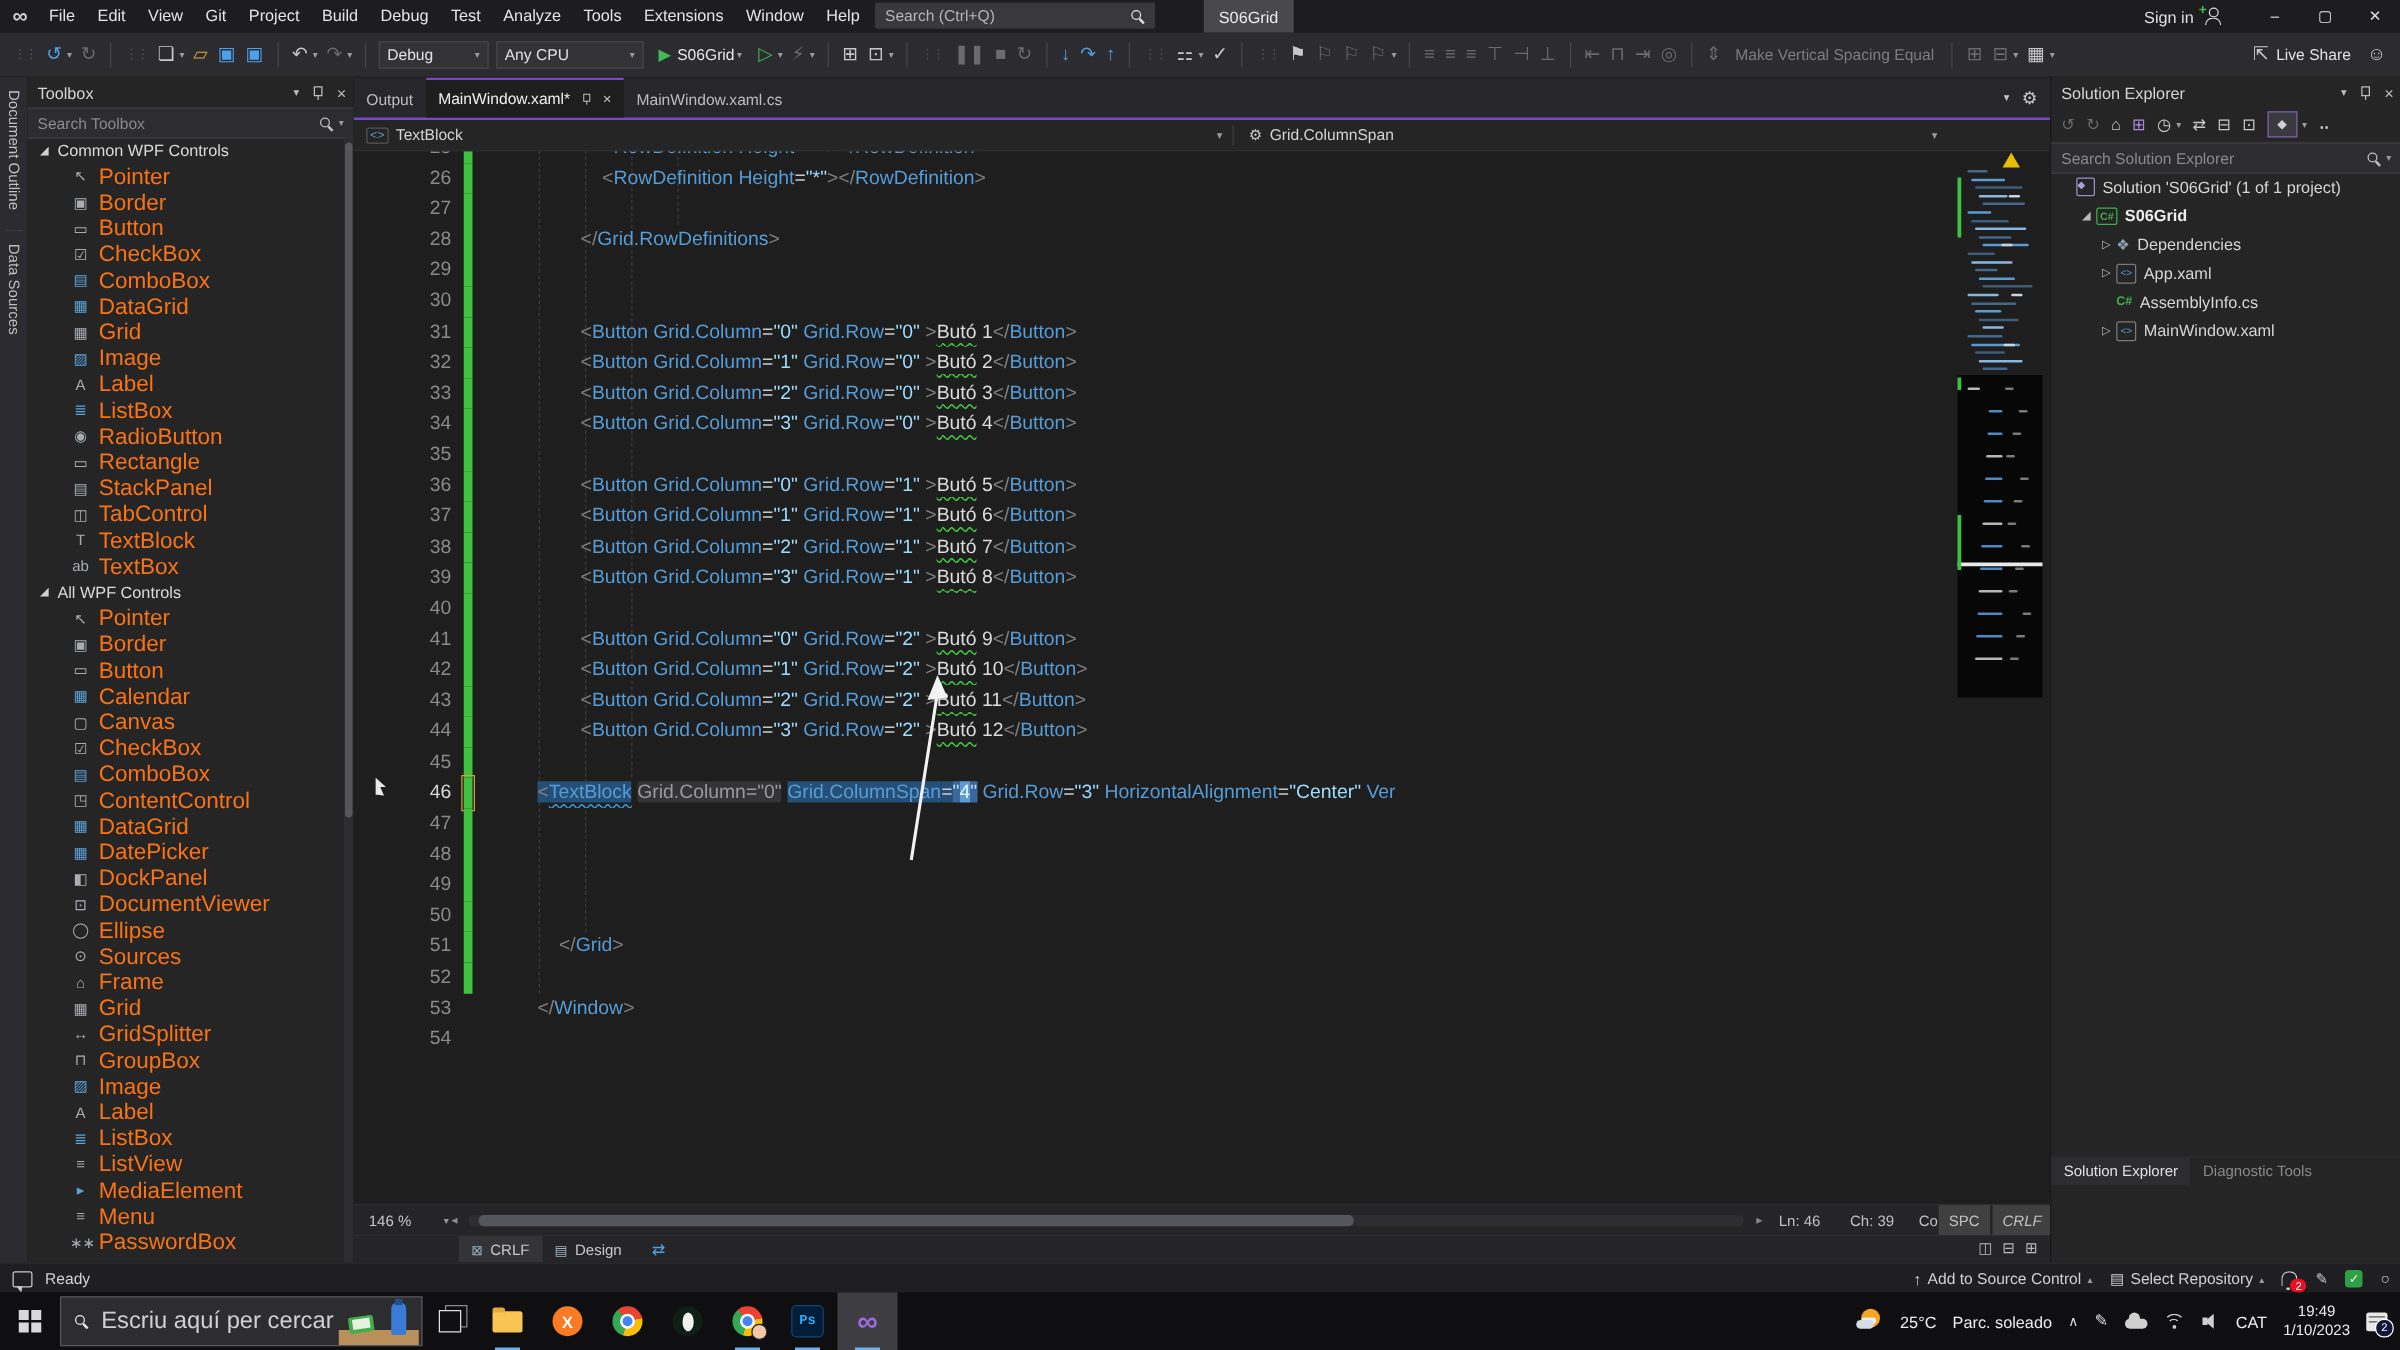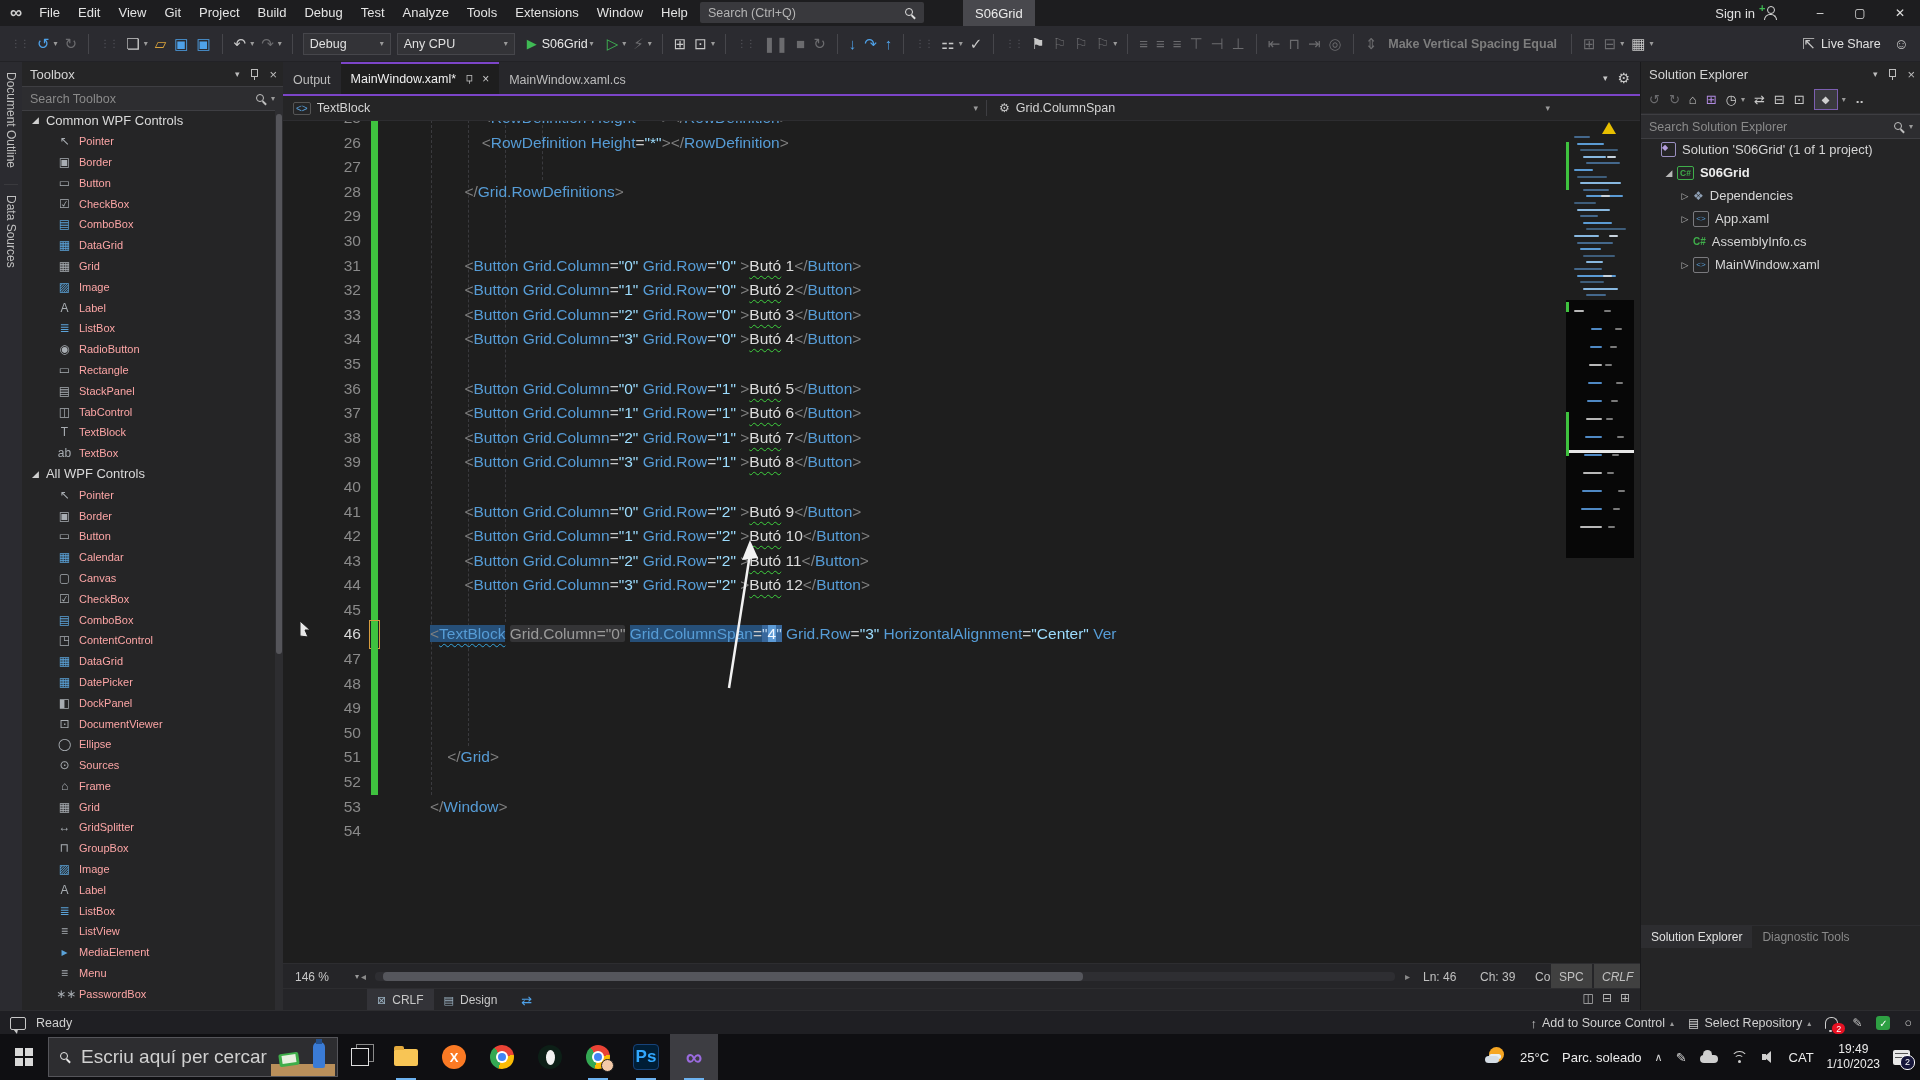--- a/index.html
+++ b/index.html
@@ -30,21 +30,21 @@
   .tb-ic{font-size:15px;line-height:1;color:#c8c8c8;padding:1px;}
   .tb-ic.gry{color:#6b6b6e;} .tb-ic.blu{color:#4ea1e8;} .tb-ic.grn{color:#3fba54;} .tb-ic.gld{color:#d9a33c;}
   .tb-caret{font-size:8px;color:#9a9a9a;margin-left:-3px;}
   .tb-sep{width:1px;height:20px;background:#46464b;margin:0 4px;}
   .tb-dots{color:#55555a;font-size:10px;letter-spacing:-1px;margin:0 1px;}
   .tb-combo{height:22px;background:#333337;border:1px solid #46464b;display:flex;align-items:center;justify-content:space-between;
     font-size:12.5px;color:#e0e0e0;padding:0 6px;box-sizing:border-box;}
   .tb-run{display:flex;align-items:center;gap:5px;padding:0 6px;height:24px;}
   .tb-run .play{color:#3fba54;font-size:13px;}
   .tb-run .lbl{font-size:12.5px;color:#e8e8e8;}
-  .tb-label{font-size:12.5px;color:#7d7d7d;margin:0 4px;font-weight:bold;}
+  .tb-label{font-size:12.5px;color:#7d7d7d;margin:0 4px;}
   .tb-gap{flex:1;}
   .tb-text{font-size:12.5px;color:#e0e0e0;}
   
   #leftstrip{position:absolute;left:0;top:62px;width:22px;height:948px;background:#2b2b30;border-right:1px solid #1a1a1c;}
   .vtab{writing-mode:vertical-rl;font-size:12px;color:#c0c0c0;padding:10px 0;margin-left:4px;}
   
   #toolbox{position:absolute;left:22px;top:62px;width:261px;height:948px;background:#252526;border-right:1px solid #19191b;overflow:hidden;}
   .panel-head{height:24px;display:flex;align-items:center;justify-content:space-between;padding:0 6px 0 8px;font-size:13px;color:#d4d4d4;}
   .panel-head .ic-group{display:flex;align-items:center;gap:10px;color:#bdbdbd;}
   .ph-caret{font-size:9px;}
@@ -55,21 +55,21 @@
   .panel-search{height:23px;background:#2d2d30;border-top:1px solid #3e3e42;border-bottom:1px solid #3e3e42;
     display:flex;align-items:center;justify-content:space-between;padding:0 8px;font-size:12.5px;color:#8a8a8a;}
   .panel-search .right{display:flex;align-items:center;gap:4px;color:#c0c0c0;}
   .ps-caret{font-size:8px;color:#9a9a9a;}
   #toolbox-list{position:absolute;left:0;top:48px;right:8px;bottom:0;overflow:hidden;}
   .tbx-group{height:20.8px;display:flex;align-items:center;font-size:13px;color:#dadada;padding-left:10px;gap:7px;}
   .tbx-exp{font-size:9px;color:#d0d0d0;}
   .tbx-item{height:20.8px;display:flex;align-items:center;padding-left:34px;gap:0;}
   .tbx-ic{width:17px;font-size:12px;color:#a8adb2;text-align:center;}
   .tbx-ic.c1{color:#5ba3d9;}
-  .tbx-lbl{font-size:11px;color:#fca5a5;margin-left:6px;}
+  .tbx-lbl{font-size:18px;color:#f97316;margin-left:6px;}
   #toolbox-scroll{position:absolute;right:0;top:48px;width:8px;bottom:0;background:#2d2d30;}
   #toolbox-thumb{position:absolute;right:1px;top:4px;width:6px;height:540px;background:#55555a;border-radius:3px;}
   
   #editor{position:absolute;left:283px;top:62px;width:1357px;height:948px;background:#1e1e1e;overflow:hidden;}
   #tabstrip{position:absolute;left:0;top:0;width:100%;height:34px;background:#27272b;border-bottom:2px solid #7c45c8;box-sizing:border-box;display:flex;align-items:flex-end;}
   .etab{height:28px;display:flex;align-items:center;padding:0 10px;font-size:12.5px;color:#bdbdbd;gap:8px;}
   .etab.active{background:#1e1e1e;border-top:2px solid #7c45c8;color:#f0f0f0;height:32px;box-sizing:border-box;}
   .etab .pin{transform:scale(.8);}
   .etab .cls{color:#c8c8c8;font-size:12px;}
   #tab-gear{position:absolute;right:10px;top:8px;color:#c8c8c8;font-size:14px;display:flex;gap:10px;align-items:center;}
@@ -175,21 +175,21 @@
   .underl{position:absolute;bottom:0;left:14px;width:20px;height:2.5px;background:#6cb2f0;}
   .ic-folder{width:24px;height:17px;background:#f8c555;border-radius:2px;position:relative;}
   .ic-folder::before{content:"";position:absolute;left:0;top:-3px;width:10px;height:4px;background:#e3a93c;border-radius:2px 2px 0 0;}
   .ic-xampp{width:24px;height:24px;border-radius:50%;background:#fb7a24;color:#fff;font-weight:bold;font-size:13px;display:flex;align-items:center;justify-content:center;}
   .ic-chrome{width:24px;height:24px;border-radius:50%;background:conic-gradient(from -40deg,#ea4335 0 33%,#fbbc05 0 66%,#34a853 0 100%);position:relative;}
   .ic-chrome::before{content:"";position:absolute;left:6px;top:6px;width:12px;height:12px;background:#fff;border-radius:50%;}
   .ic-chrome::after{content:"";position:absolute;left:8px;top:8px;width:8px;height:8px;background:#4285f4;border-radius:50%;}
   .ic-oval{width:24px;height:24px;border-radius:50%;background:#0d1f17;display:flex;align-items:center;justify-content:center;}
   .ic-oval span{width:9px;height:15px;background:#f2f2f2;border-radius:50%;}
   .face-badge{position:absolute;right:8px;bottom:8px;width:11px;height:11px;border-radius:50%;background:#f2c9a8;border:1px solid #222;}
-  .ic-ps{width:24px;height:24px;border-radius:4px;background:#001e36;border:1.5px solid #17437a;color:#31a8ff;font-weight:bold;font-size:17px;display:flex;align-items:center;justify-content:center;}
+  .ic-ps{width:24px;height:24px;border-radius:4px;background:#001e36;border:1.5px solid #17437a;color:#31a8ff;font-weight:bold;font-size:11px;display:flex;align-items:center;justify-content:center;font-family:Liberation Mono, monospace;}
   .ic-vs{font-size:23px;color:#9b6bdf;font-weight:bold;line-height:1;}
   #tray{position:absolute;right:0;top:0;height:46px;display:flex;align-items:center;gap:13px;padding-right:10px;}
   .wx{width:22px;height:22px;position:relative;}
   .wx::before{content:"";position:absolute;left:4px;top:1px;width:15px;height:15px;border-radius:50%;background:#f6a623;}
   .wx::after{content:"";position:absolute;left:0px;top:10px;width:14px;height:7px;background:#d5dde5;border-radius:6px;box-shadow:3px -3px 0 -1px #e8eef2;}
   .tray-txt{font-size:13px;color:#ececec;}
   .chev{color:#d8d8d8;font-size:11px;}
   .pen-ic{color:#d8d8d8;font-size:13px;}
   .cloud-ic{width:18px;height:8px;background:#cfcfcf;border-radius:5px;position:relative;margin-top:4px;}
   .cloud-ic::before{content:"";position:absolute;left:3px;top:-5px;width:9px;height:9px;background:#cfcfcf;border-radius:50%;}

